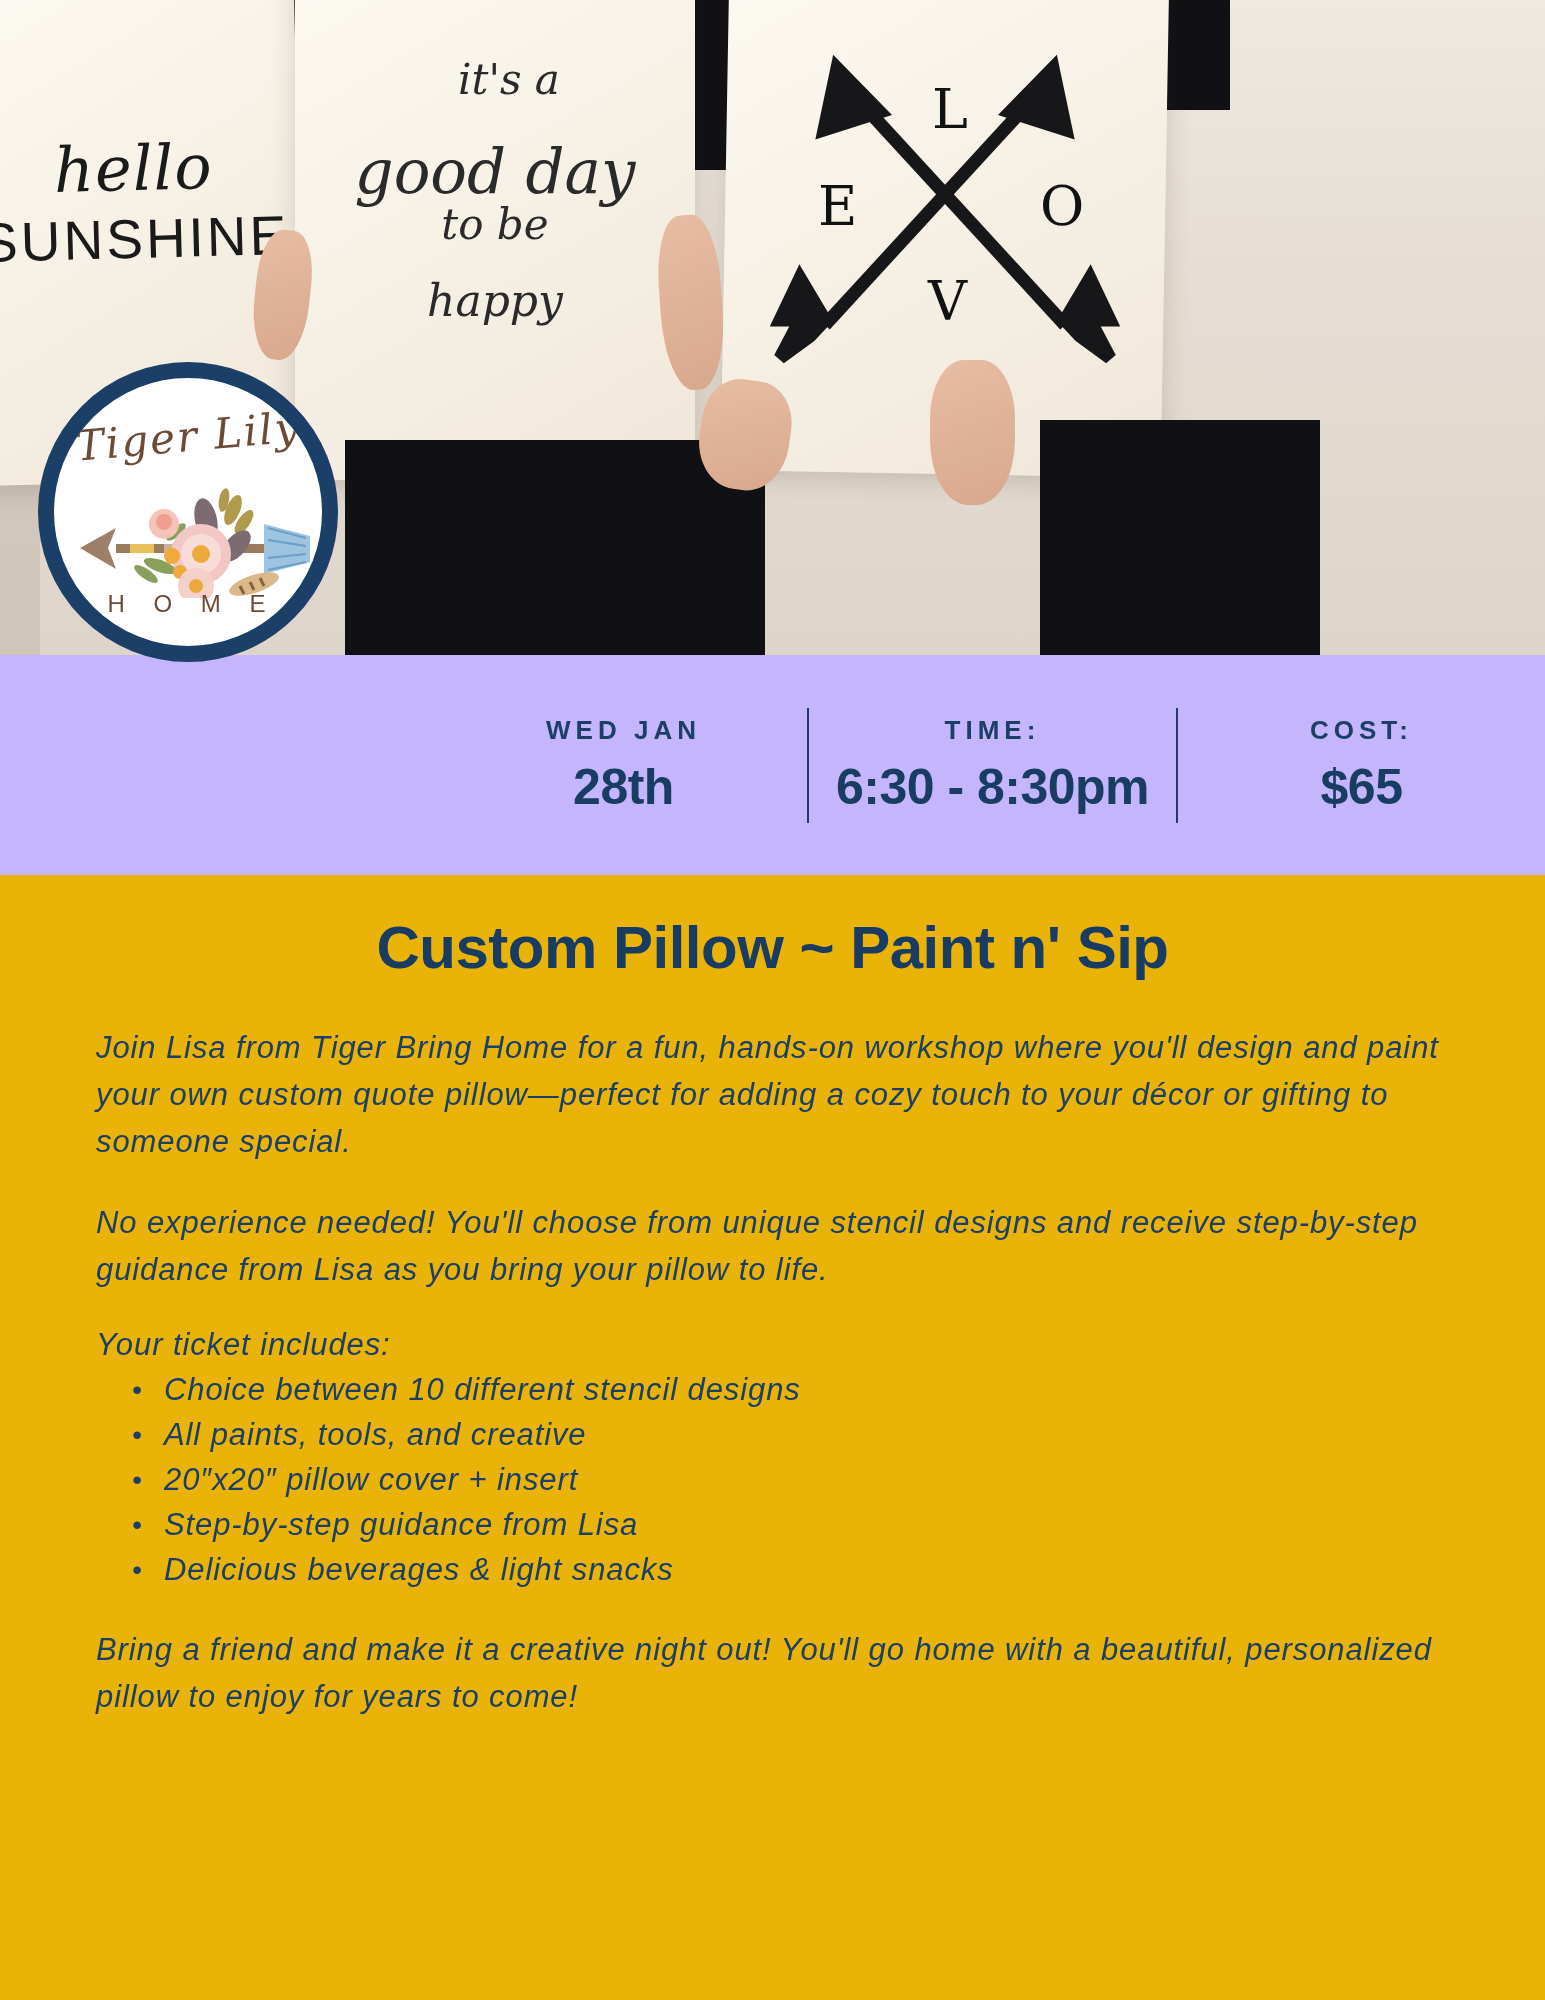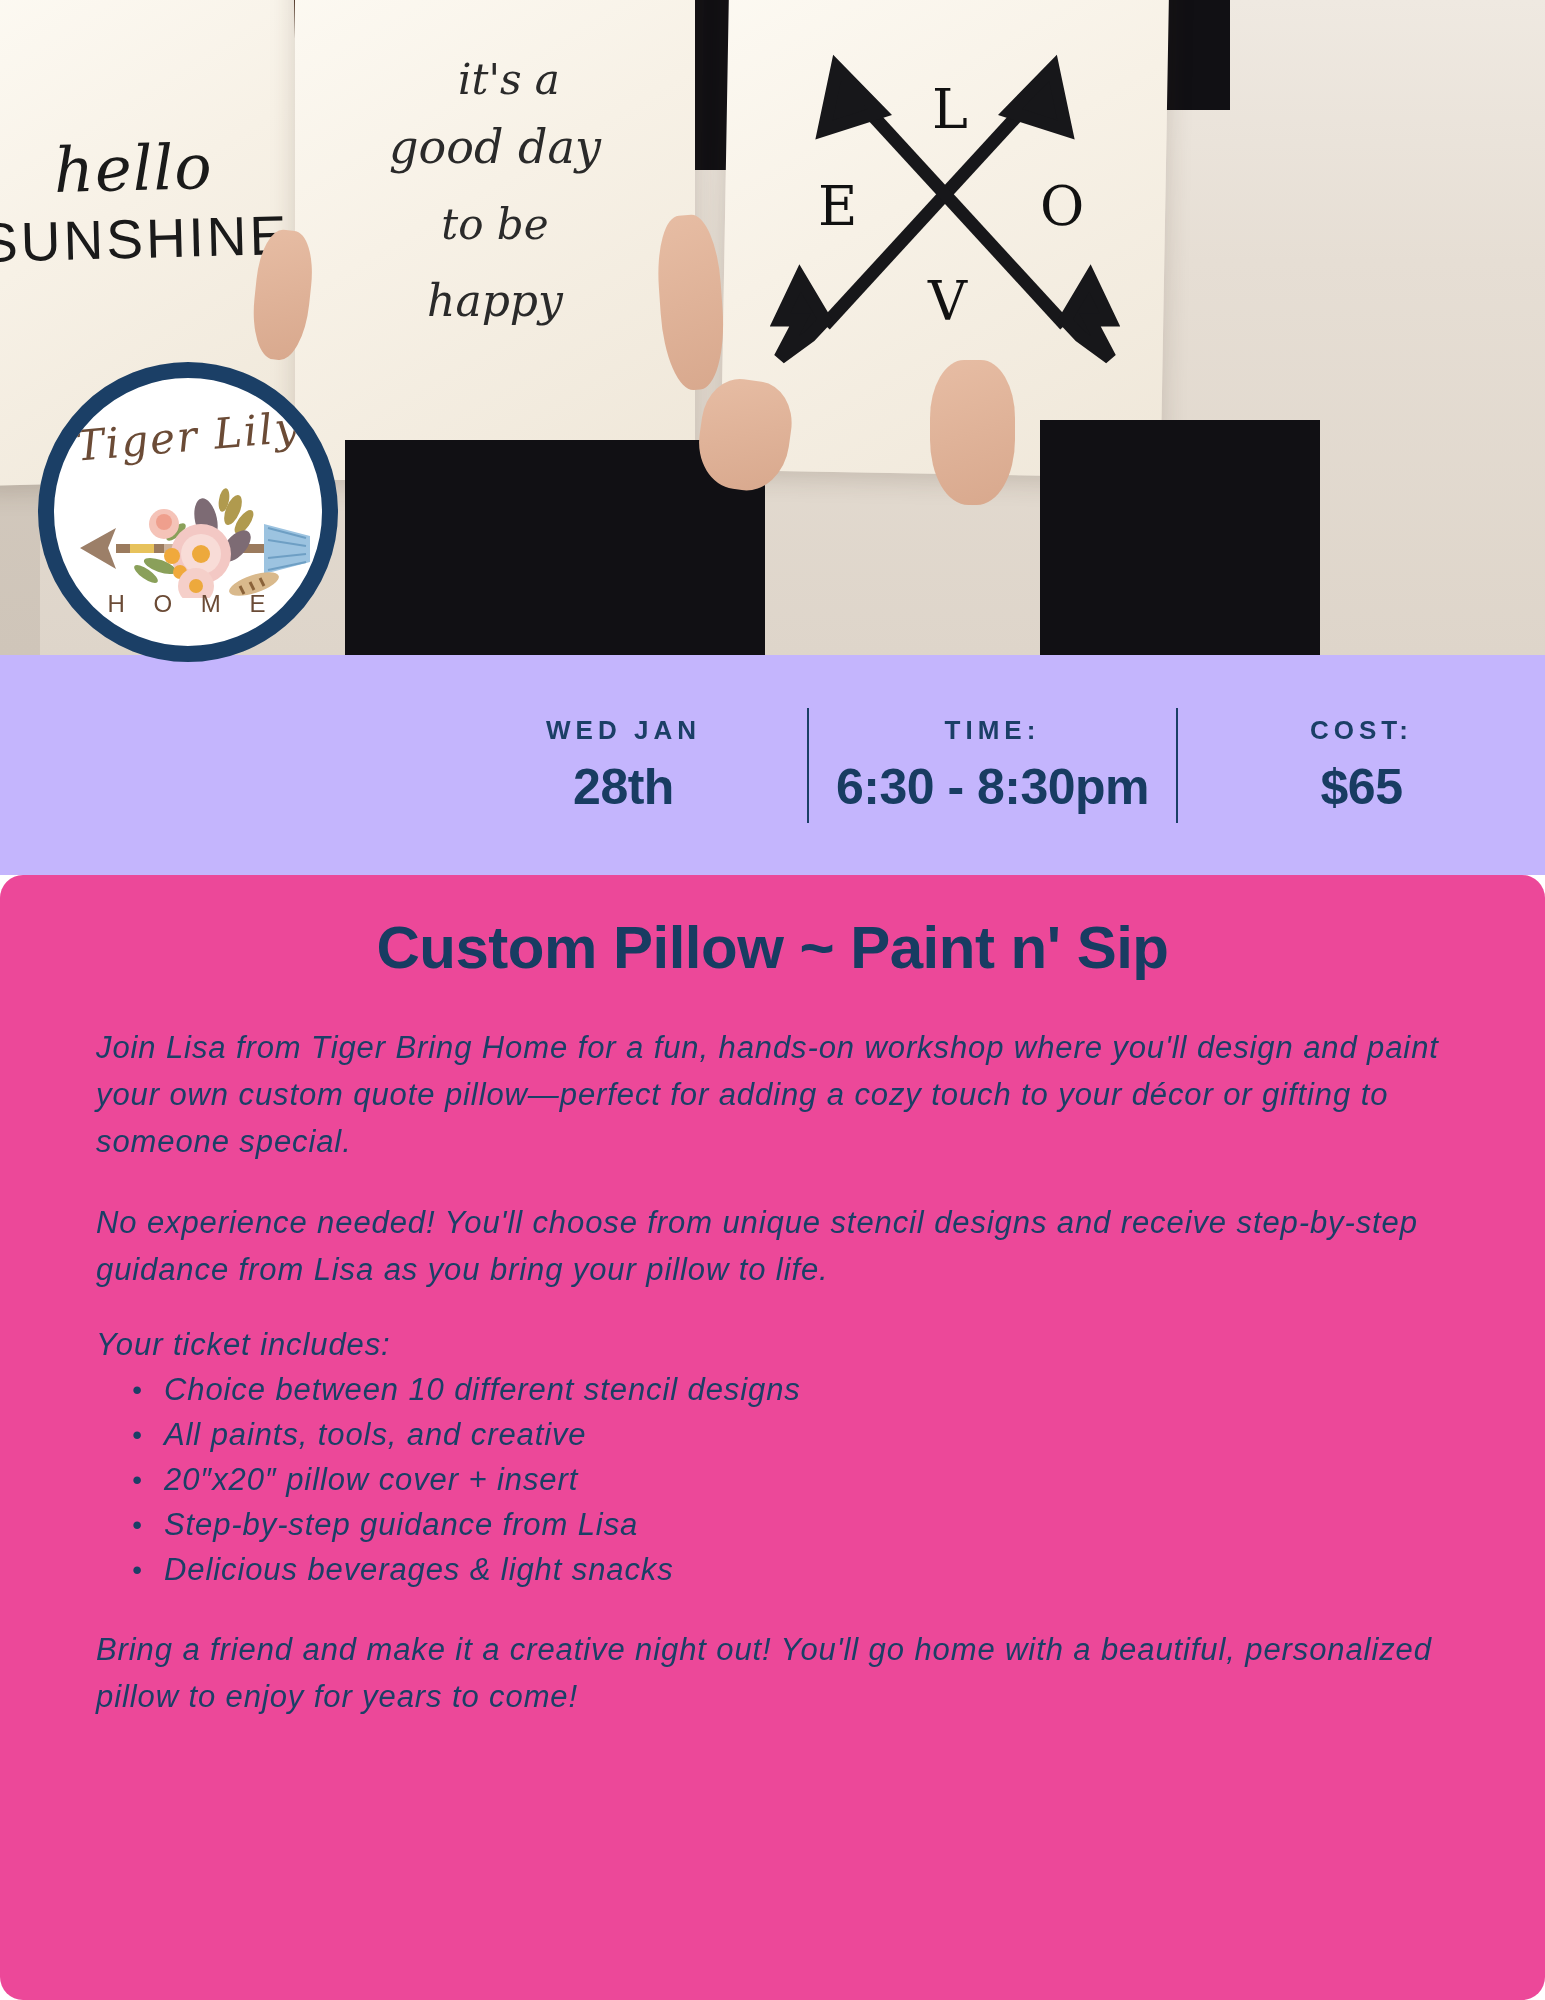--- a/index.html
+++ b/index.html
@@ -60,21 +60,21 @@
   .hello {
     top:150px; font-size:62px; font-style:italic; letter-spacing:1px;
     font-family:"DejaVu Serif", serif;
   }
   .sunshine {
     top:225px; font-size:55px; letter-spacing:3px;
     font-family:"Liberation Sans", sans-serif; font-weight:300;
   }
   .gd { color:#2a2a2a; font-style:italic; }
   .gd1 { top:95px;  font-size:42px;padding-left:28px; }
-  .gd2 { top:160px; font-size:46px; }
+  .gd2 { top:176px; font-size:61px; }
   .gd3 { top:240px; font-size:42px; }
   .gd4 { top:315px; font-size:44px; }
 
   .hand {
     position:absolute; background:linear-gradient(160deg,#e7bda4,#d8a88d);
     border-radius:40% 40% 45% 45%;
   }
   .h1 { left:255px; top:230px; width:55px; height:130px; transform:rotate(6deg); }
   .h2 { left:660px; top:215px; width:62px; height:175px; transform:rotate(-4deg); }
   .h3 { left:700px; top:380px; width:90px; height:110px; transform:rotate(8deg); }
@@ -132,22 +132,21 @@
   .logo-home {
     position:absolute; left:4px; bottom:28px; width:100%; text-align:center;
     font-family:Liberation Sans, sans-serif; font-size:24px;
     letter-spacing:11px; color:#6b4b36;
   }
   .floral { position:absolute; left:14px; top:110px; width:242px; height:110px; }
 
   
   .content {
     position:absolute; left:0; top:875px; width:1545px; height:1125px;
-    background:#ec4899;
-    border-radius:23px;
+    background:#eab308;
   }
   .title {
     text-align:center; color:#183c62; font-weight:700;
     font-size:60px; letter-spacing:-.5px; margin-top:38px;
     font-family:"Liberation Sans", sans-serif;
   }
   .body-wrap { padding:0 96px; margin-top:42px; }
   .para {
     color:#1b3f66; font-size:31px; line-height:47px;
     font-style:italic; letter-spacing:.9px;

